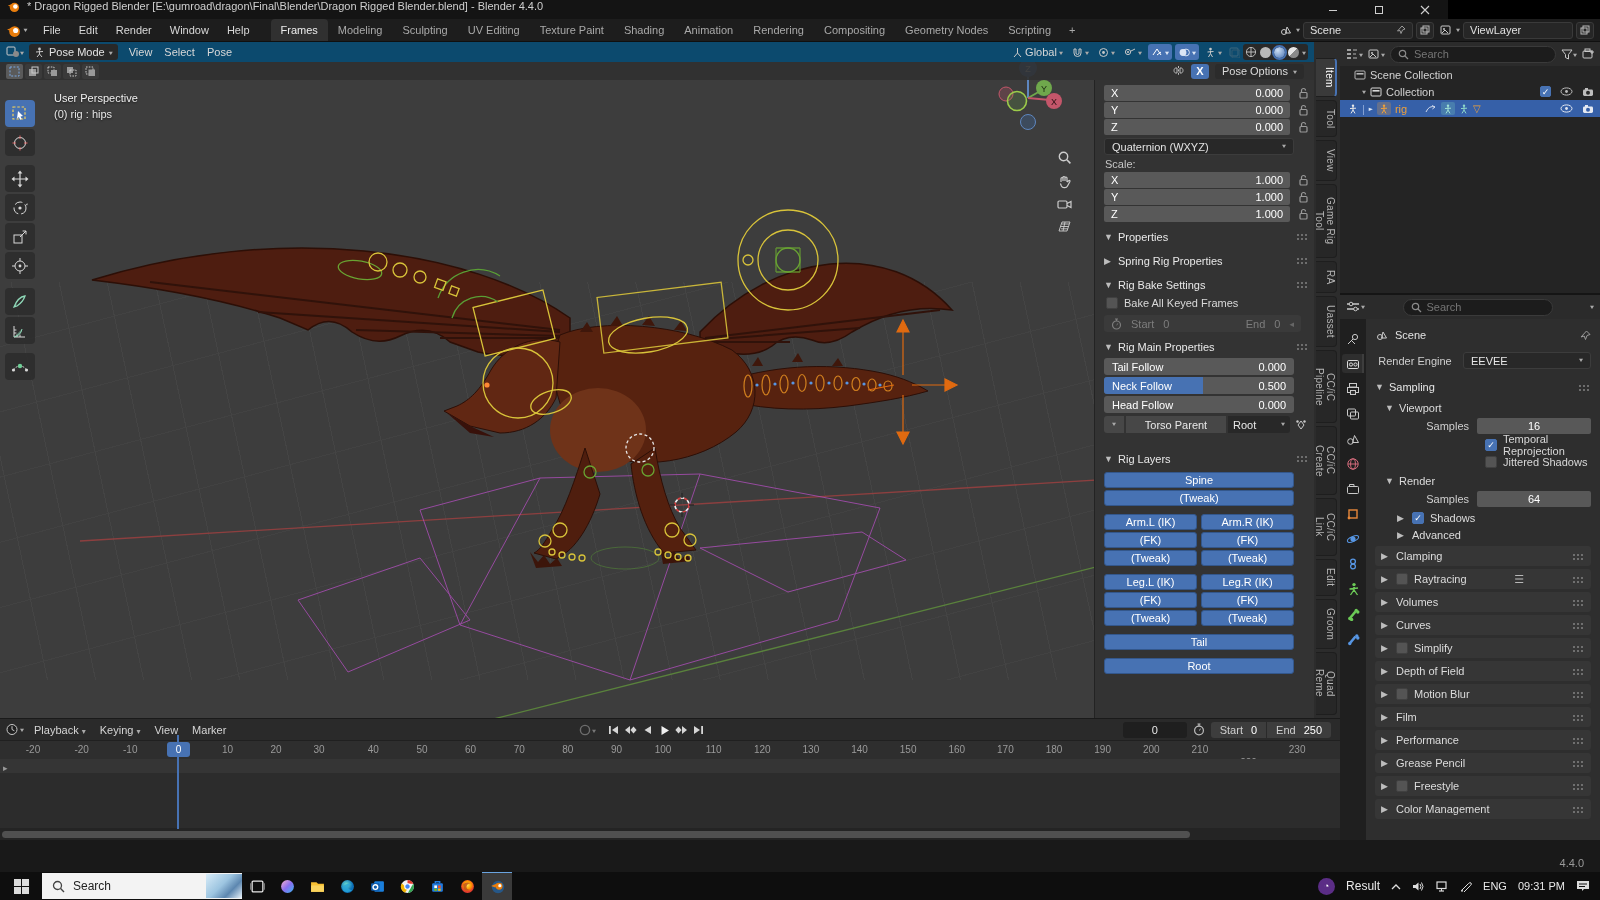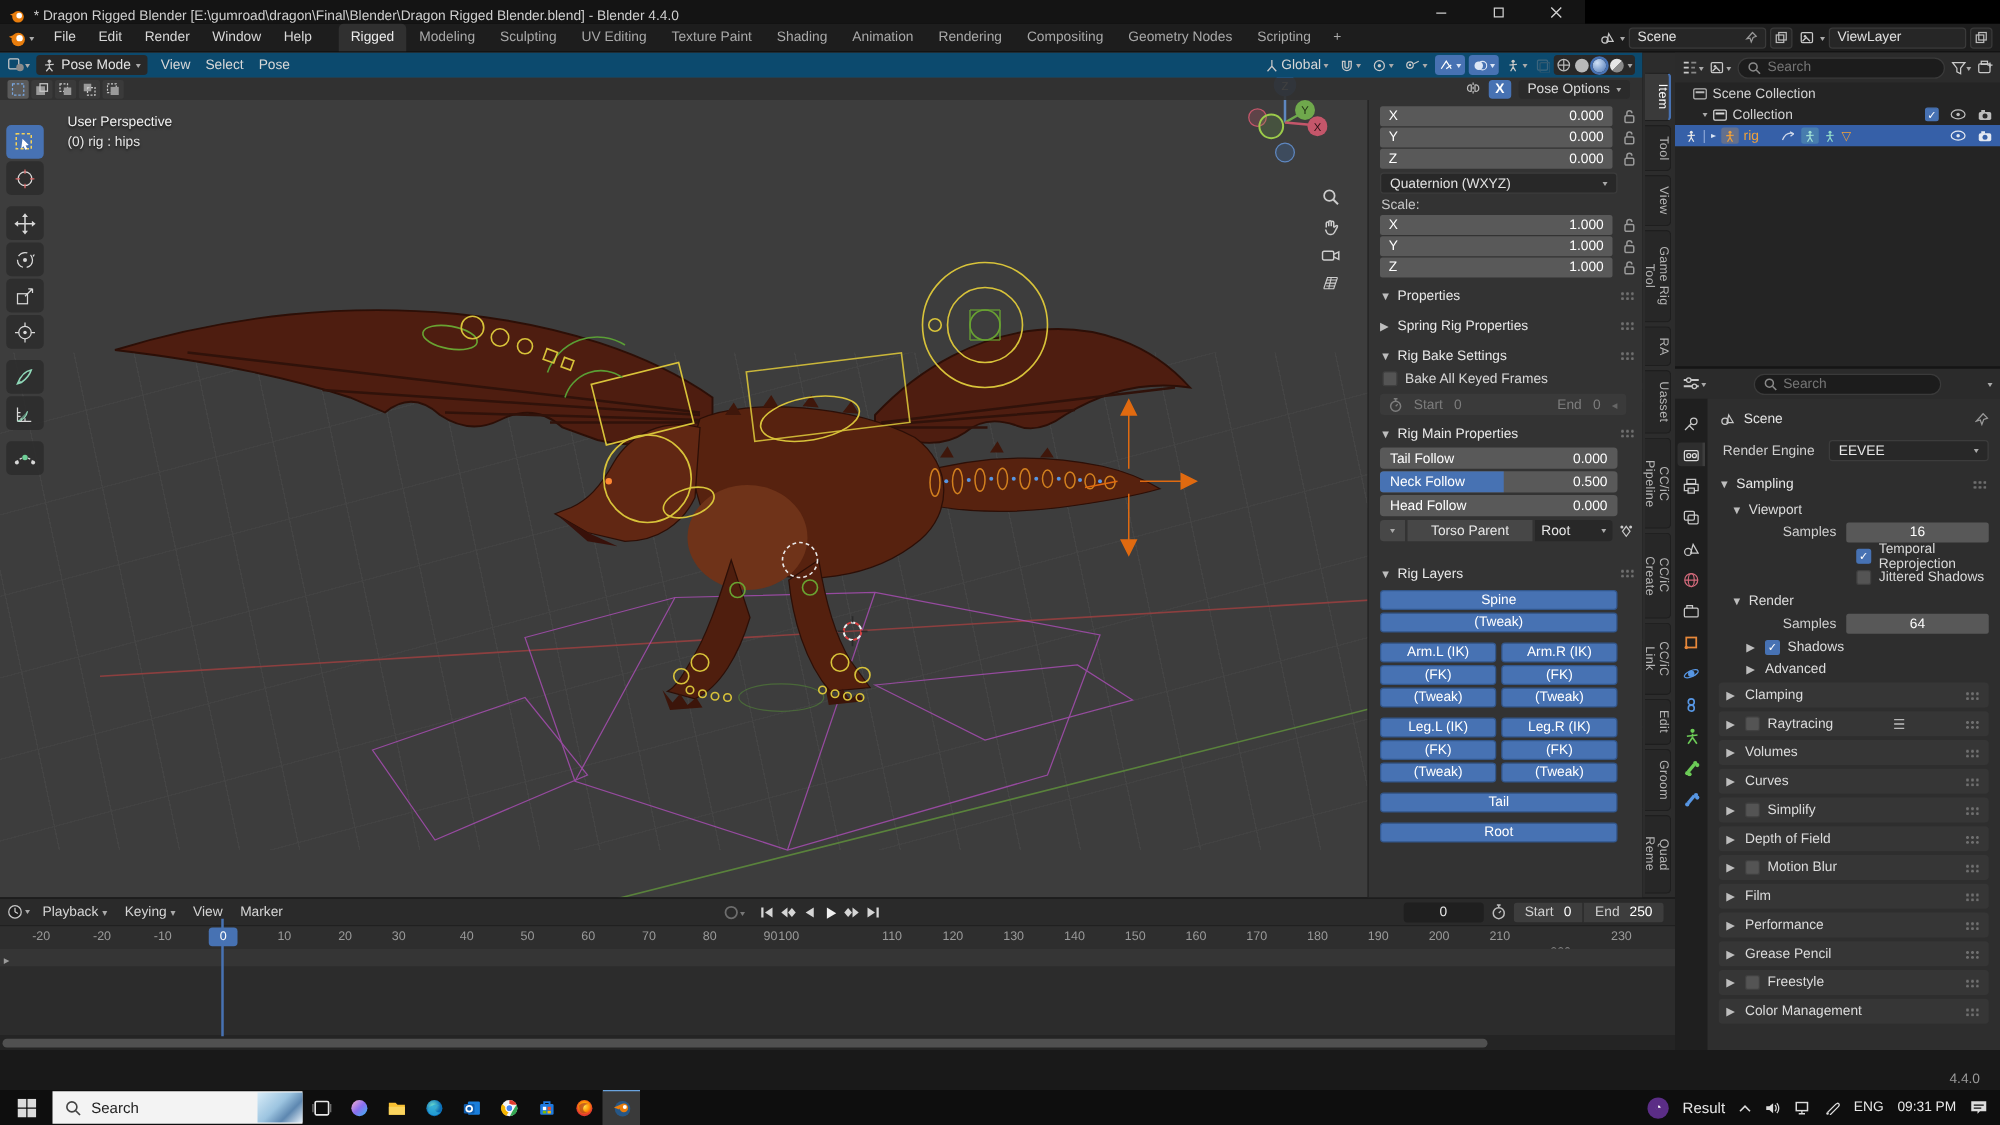--- a/index.html
+++ b/index.html
@@ -3,21 +3,21 @@
 <meta charset="utf-8">
 <style>
 *{margin:0;padding:0;box-sizing:border-box}
 html,body{width:1600px;height:900px;overflow:hidden}
 body{position:relative;background:#000;font-family:"Liberation Sans",sans-serif;font-size:11px;color:#d6d6d6}
 svg{display:block}
 .icon{display:inline-flex;align-items:center;justify-content:center;flex:none}
 .grip{width:11px;height:7px;background:radial-gradient(circle,#7d7d7d 1px,transparent 1.3px);background-size:4px 4px;opacity:.8;flex:none}
 .chev{font-size:8px;color:#aaa;transform:scaleY(.8)}
 
-.titlebar{position:absolute;left:0;top:0;width:1268px;height:19px;background:#141414;display:flex;align-items:flex-end;gap:7px;padding-left:7px;color:#cfcfcf}
+.titlebar{position:absolute;left:0;top:0;width:1448px;height:19px;background:#141414;display:flex;align-items:flex-start;gap:7px;padding-left:7px;color:#cfcfcf}
 .win-btns{margin-left:auto;display:flex;height:19px}
 .wbtn{width:46px;height:19px;display:flex;align-items:center;justify-content:center;color:#cfcfcf}
 
 .topbar{position:absolute;left:0;top:19px;width:1600px;height:23px;background:#1d1d1d;display:flex;align-items:center;border-bottom:1px solid #101010}
 .blender-menu{width:34px;height:100%;display:flex;align-items:center;justify-content:center;gap:2px}
 .tb-menu{padding:0 9px;line-height:22px;color:#d8d8d8;cursor:default}
 .ws-wrap{display:flex;align-items:center;margin-left:12px}
 .ws-tab{padding:0 10px;line-height:22px;color:#a9a9a9;border-radius:4px 4px 0 0}
 .ws-tab.active{background:#303030;color:#ececec}
 .ws-add{padding:0 8px;color:#a9a9a9}
@@ -189,21 +189,21 @@
     <span class="chev">▾</span>
   </div>
   <div id="tbMenus" style="display:flex">
       <div class="tb-menu">File</div>
       <div class="tb-menu">Edit</div>
       <div class="tb-menu">Render</div>
       <div class="tb-menu">Window</div>
       <div class="tb-menu">Help</div>
     </div>
   <div class="ws-wrap" id="wsTabs">
-      <div class="ws-tab active">Rigged</div>
+      <div class="ws-tab active">Frames</div>
       <div class="ws-tab">Modeling</div>
       <div class="ws-tab">Sculpting</div>
       <div class="ws-tab">UV Editing</div>
       <div class="ws-tab">Texture Paint</div>
       <div class="ws-tab">Shading</div>
       <div class="ws-tab">Animation</div>
       <div class="ws-tab">Rendering</div>
       <div class="ws-tab">Compositing</div>
       <div class="ws-tab">Geometry Nodes</div>
       <div class="ws-tab">Scripting</div>
@@ -1306,21 +1306,21 @@
       <span class="tick" style="left: 110.24px;">-10</span>
       <span class="tick" style="left: 207.48px;">10</span>
       <span class="tick" style="left: 256.1px;">20</span>
       <span class="tick" style="left: 299px;">30</span>
       <span class="tick" style="left: 353.34px;">40</span>
       <span class="tick" style="left: 401.96px;">50</span>
       <span class="tick" style="left: 450.58px;">60</span>
       <span class="tick" style="left: 499.2px;">70</span>
       <span class="tick" style="left: 547.82px;">80</span>
       <span class="tick" style="left: 596.44px;">90</span>
-      <span class="tick" style="left: 611px;">100</span>
+      <span class="tick" style="left: 643px;">100</span>
       <span class="tick" style="left: 693.68px;">110</span>
       <span class="tick" style="left: 742.3px;">120</span>
       <span class="tick" style="left: 790.92px;">130</span>
       <span class="tick" style="left: 839.54px;">140</span>
       <span class="tick" style="left: 888.16px;">150</span>
       <span class="tick" style="left: 936.78px;">160</span>
       <span class="tick" style="left: 985.4px;">170</span>
       <span class="tick" style="left: 1034.02px;">180</span>
       <span class="tick" style="left: 1082.64px;">190</span>
       <span class="tick" style="left: 1131.26px;">200</span>

